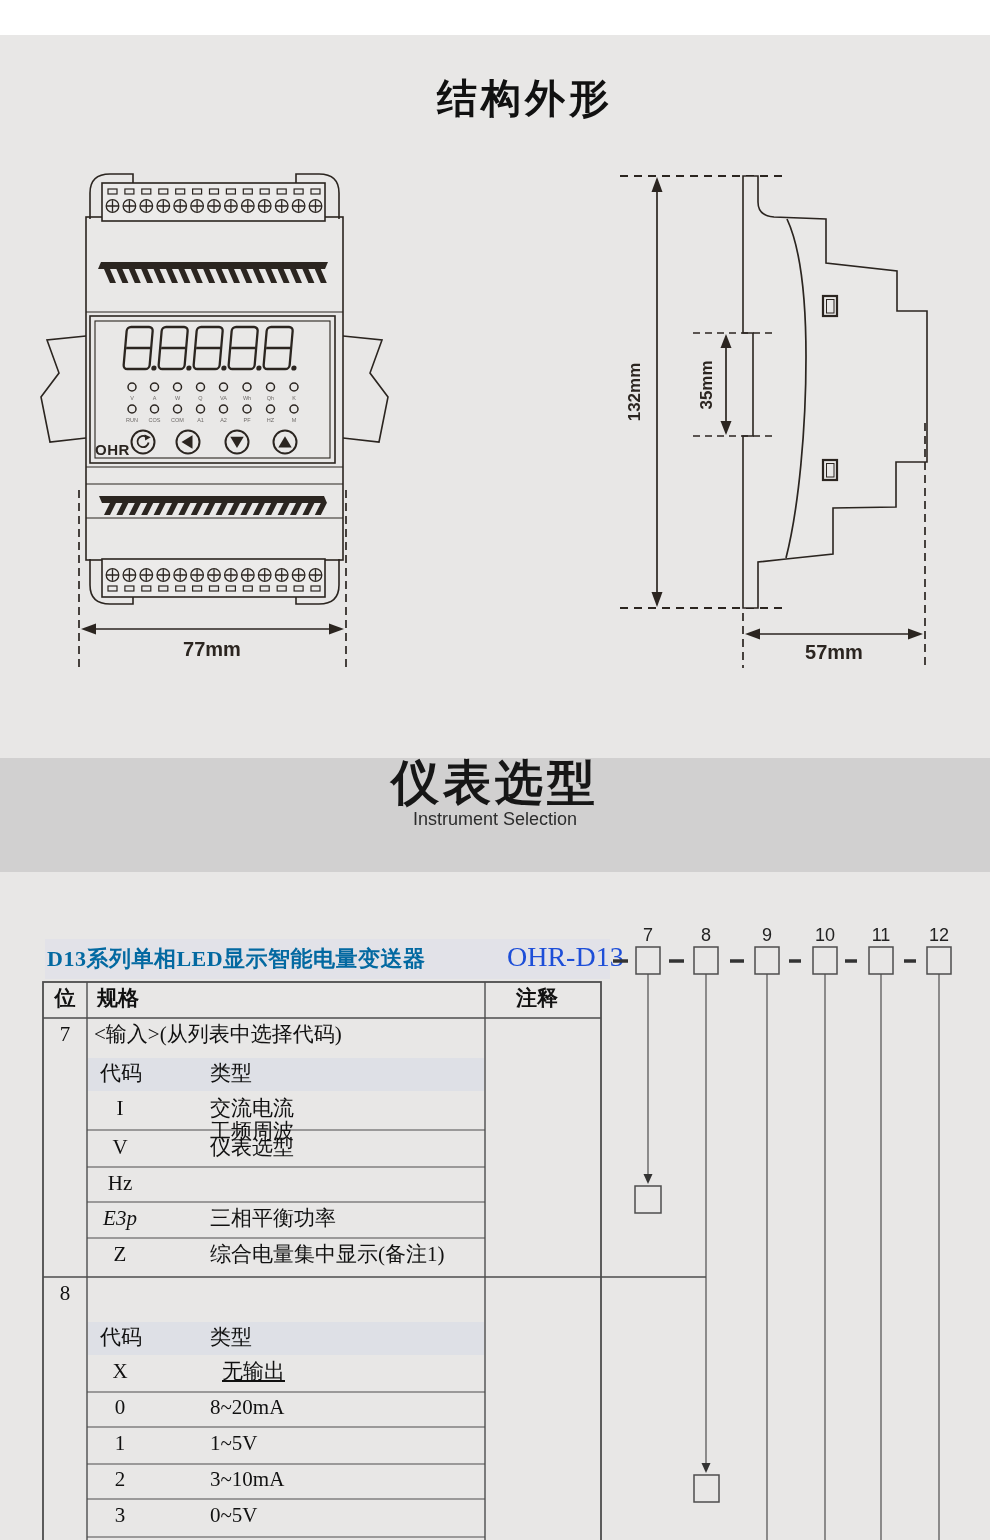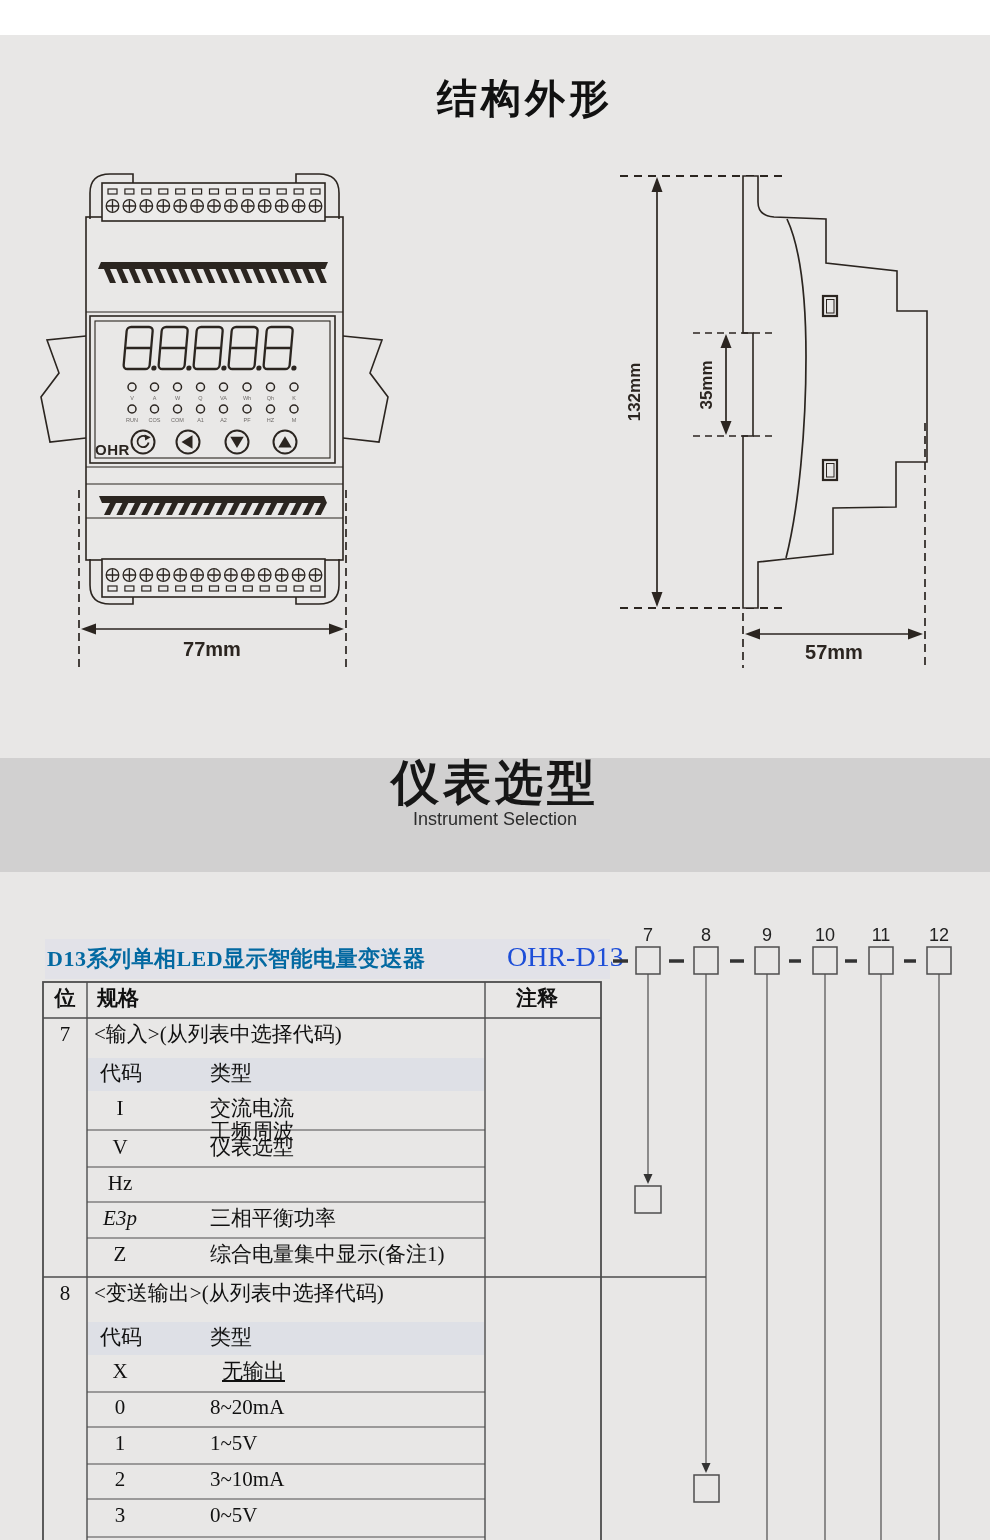--- a/index.html
+++ b/index.html
@@ -419,21 +419,20 @@
   <div class="cell code-col" style="left:90px;top:1100px;">V</div>
   <div class="cell" style="left:210px;top:1100px;">仪表选型</div>
   <div class="cell code-col" style="left:90px;top:1136px;">Hz</div>
   <div class="cell" style="left:210px;top:1084px;text-align:center;">工频周波</div>
   <div class="cell code-col" style="left:90px;top:1171px;font-style:italic;">E3p</div>
   <div class="cell" style="left:210px;top:1171px;">三相平衡功率</div>
   <div class="cell code-col" style="left:90px;top:1207px;">Z</div>
   <div class="cell" style="left:210px;top:1207px;">综合电量集中显示(备注1)</div>
 
   <div class="cell pos-col" style="left:47px;top:1246px;">8</div>
-  <div class="cell" style="left:94px;top:1246px;">&lt;变送输出&gt;(从列表中选择代码)</div>
   <div class="cell" style="left:100px;top:1290px;">代码</div>
   <div class="cell" style="left:210px;top:1290px;">类型</div>
 
   <div class="cell code-col" style="left:90px;top:1324px;">X</div>
   <div class="cell" style="left:222px;top:1324px;text-decoration:underline;">无输出</div>
   <div class="cell code-col" style="left:90px;top:1360px;">0</div>
   <div class="cell" style="left:210px;top:1360px;">8~20mA</div>
   <div class="cell code-col" style="left:90px;top:1396px;">1</div>
   <div class="cell" style="left:210px;top:1396px;">1~5V</div>
   <div class="cell code-col" style="left:90px;top:1432px;">2</div>

